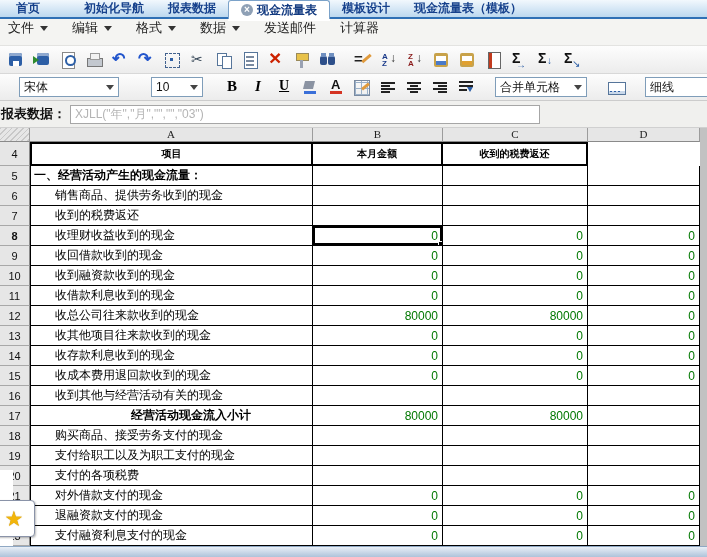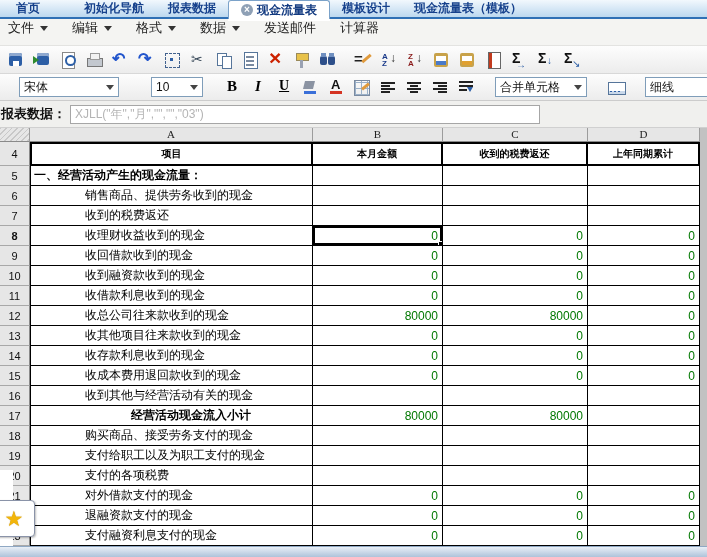--- a/index.html
+++ b/index.html
@@ -138,21 +138,21 @@
   .rownum{height:100%;background:#e6e6e6;border-right:1px solid #8a8a8a;border-bottom:1px solid #a8a8a8;
     font-size:11px;color:#111;text-align:center;display:flex;align-items:center;justify-content:center;cursor:pointer}
   .selrow{font-weight:bold}
   .r4{height:24px}
   .gr{height:20px}
   .cell{height:100%;border-right:1px solid #000;border-bottom:1px solid #000;background:#fff;
     font-size:12px;color:#000;display:flex;align-items:center;position:relative;cursor:cell;overflow:hidden}
   .r4 .cell{border-width:2px;border-top:2px solid #000;font-weight:bold;font-size:10px;justify-content:center}
   .r4 .first,.gr .first{border-left:1px solid #000}
   .r4 .first{border-left:2px solid #000}
-  .lab{padding-left:54px;white-space:nowrap}
+  .lab{padding-left:24px;white-space:nowrap}
   .lab.section{padding-left:3px;font-weight:bold}
   .lab.subtotal{padding-left:100px;font-weight:bold}
   .valcell{justify-content:flex-end;padding-right:4px;color:var(--value-green,#007700)}
   .selcell{box-shadow:inset 0 0 0 2px #000;z-index:2}
   .handle{position:absolute;right:-1px;bottom:-1px;width:5px;height:5px;background:#000;border:1px solid #fff;z-index:4}
 
   
   .rightstrip{position:absolute;left:700px;top:128px;width:7px;height:418px;background:#c2c2c2}
   .bottombar{position:absolute;left:0;top:546px;width:707px;height:11px;
     background:linear-gradient(#e9eff7,#aec3da);border-top:1px solid #8fa8c4}
@@ -276,21 +276,20 @@
         <div class="lcell w-a">A</div>
         <div class="lcell w-b">B</div>
         <div class="lcell w-c">C</div>
         <div class="lcell w-d">D</div>
       </div>
       <div class="grow r4">
         <div class="rownum w-rh">4</div>
         <div class="cell w-a first">项目</div>
         <div class="cell w-b">本月金额</div>
         <div class="cell w-c">收到的税费返还</div>
-        <div class="cell w-d">上年同期累计</div>
       </div>
       <div class="grow gr">
         <div class="rownum w-rh">5</div>
         <div class="cell first lab section w-a">一、经营活动产生的现金流量：</div>
         <div class="cell valcell w-b"></div>
         <div class="cell valcell w-c"></div>
         <div class="cell valcell w-d"></div>
       </div>
       <div class="grow gr">
         <div class="rownum w-rh">6</div>

